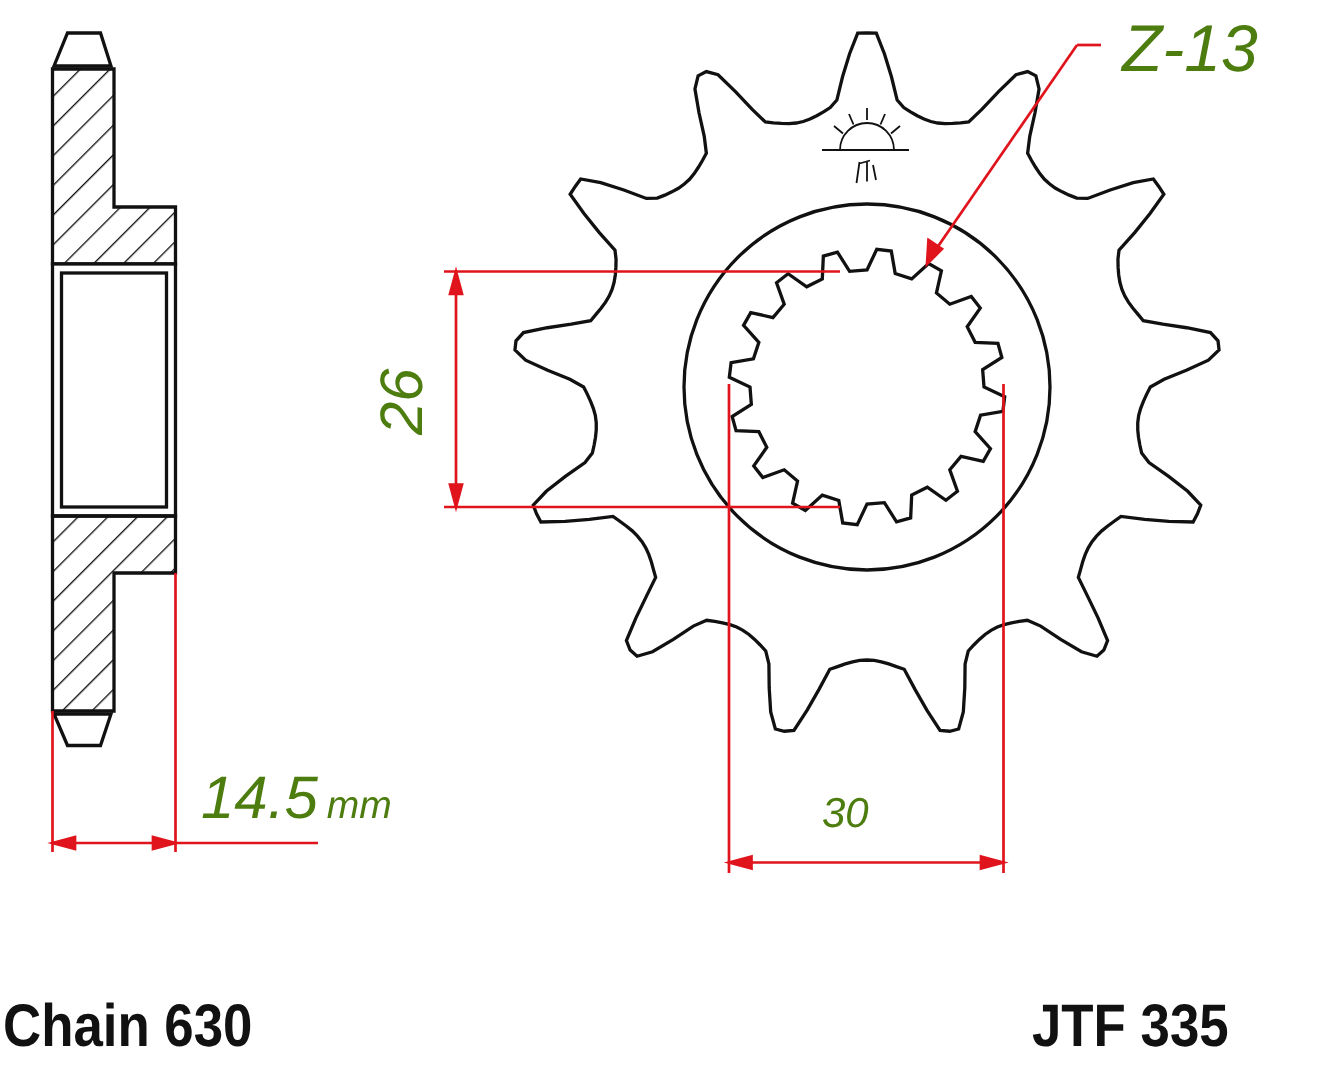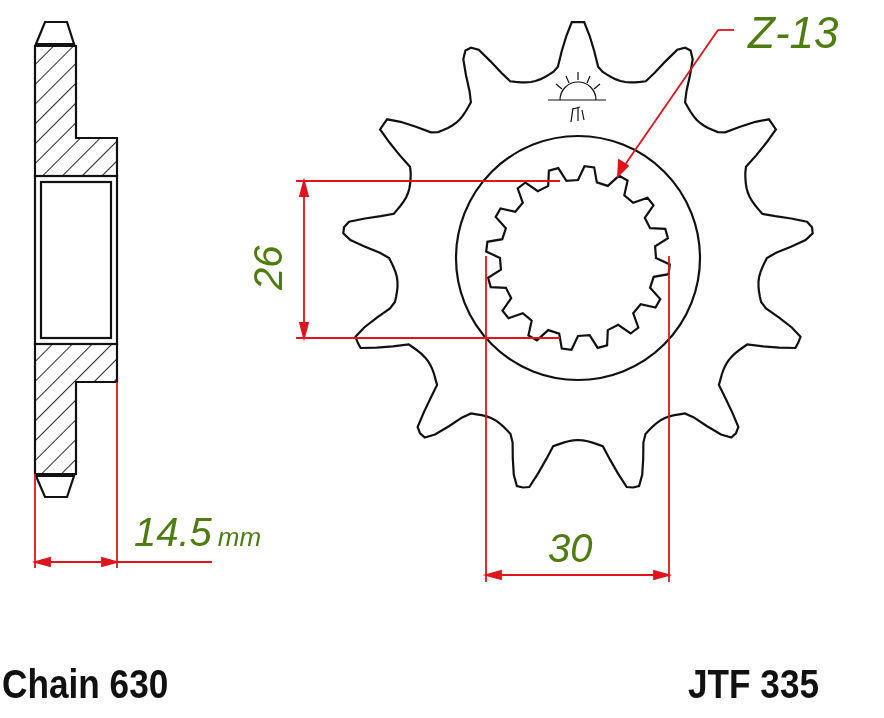--- a/index.html
+++ b/index.html
@@ -2,21 +2,21 @@
 <html><head>
 <meta charset="utf-8">
 <style>
   html, body { margin: 0; padding: 0; background: #ffffff; }
   body { width: 884px; height: 718px; position: relative; overflow: hidden; font-family: "Liberation Sans", sans-serif; }
   #canvas { position: absolute; left: 0; top: 0; }
   .label { position: absolute; margin: 0; white-space: nowrap; }
   .red { color: #4d7c0f; font-style: italic; }
   .dim-z { left: 748px; top: 8px; font-size: 44px; }
   .dim-26 { left: 246px; top: 240px; font-size: 40px; transform: rotate(-90deg); transform-origin: left top; top: 290px; }
-  .dim-30 { left: 548px; top: 526px; font-size: 40px; }
+  .dim-30 { left: 548px; top: 526px; font-size: 28px; }
   .dim-145 { left: 134px; top: 510px; font-size: 40px; }
   .dim-145 .unit { font-size: 26px; margin-left: 6px; }
   .footer { top: 662px; font-size: 40px; font-weight: bold; color: #111; transform: scaleX(0.88); transform-origin: left top; }
   .chain { left: 2px; }
   .part { left: 688px; }
 </style>
 </head>
 <body>
 
 <svg id="canvas" width="884" height="718" viewBox="0 0 884 718" xmlns="http://www.w3.org/2000/svg">

